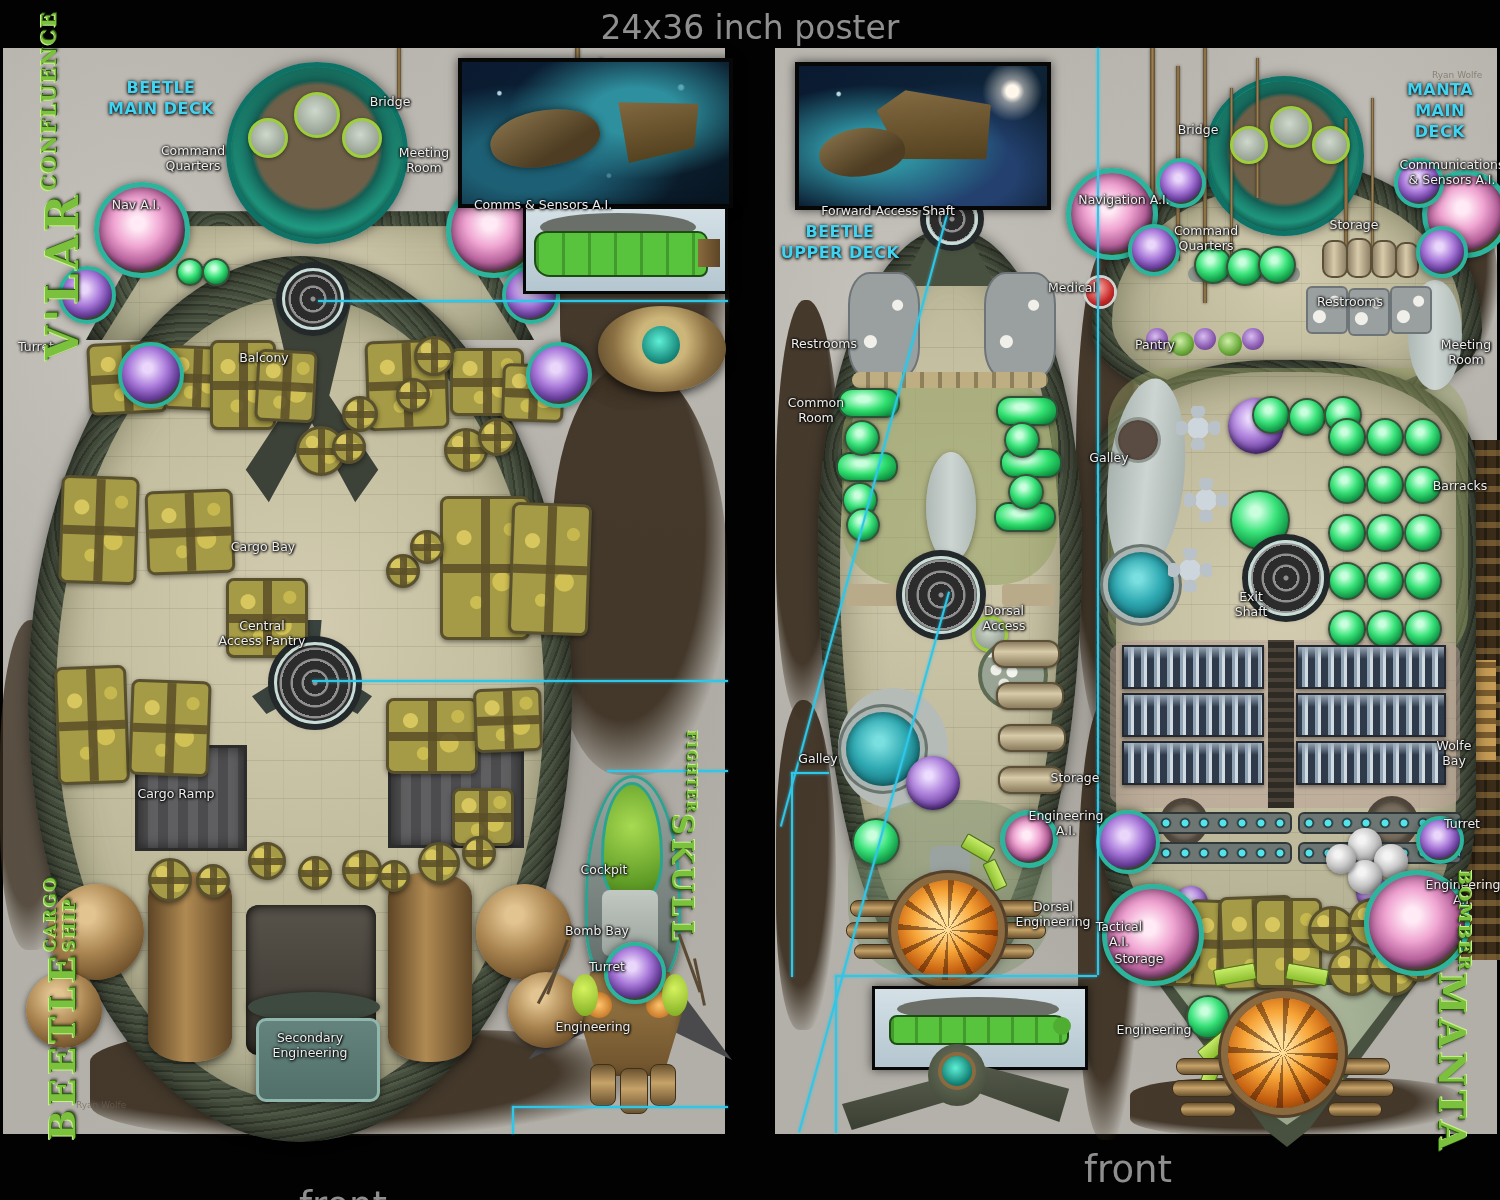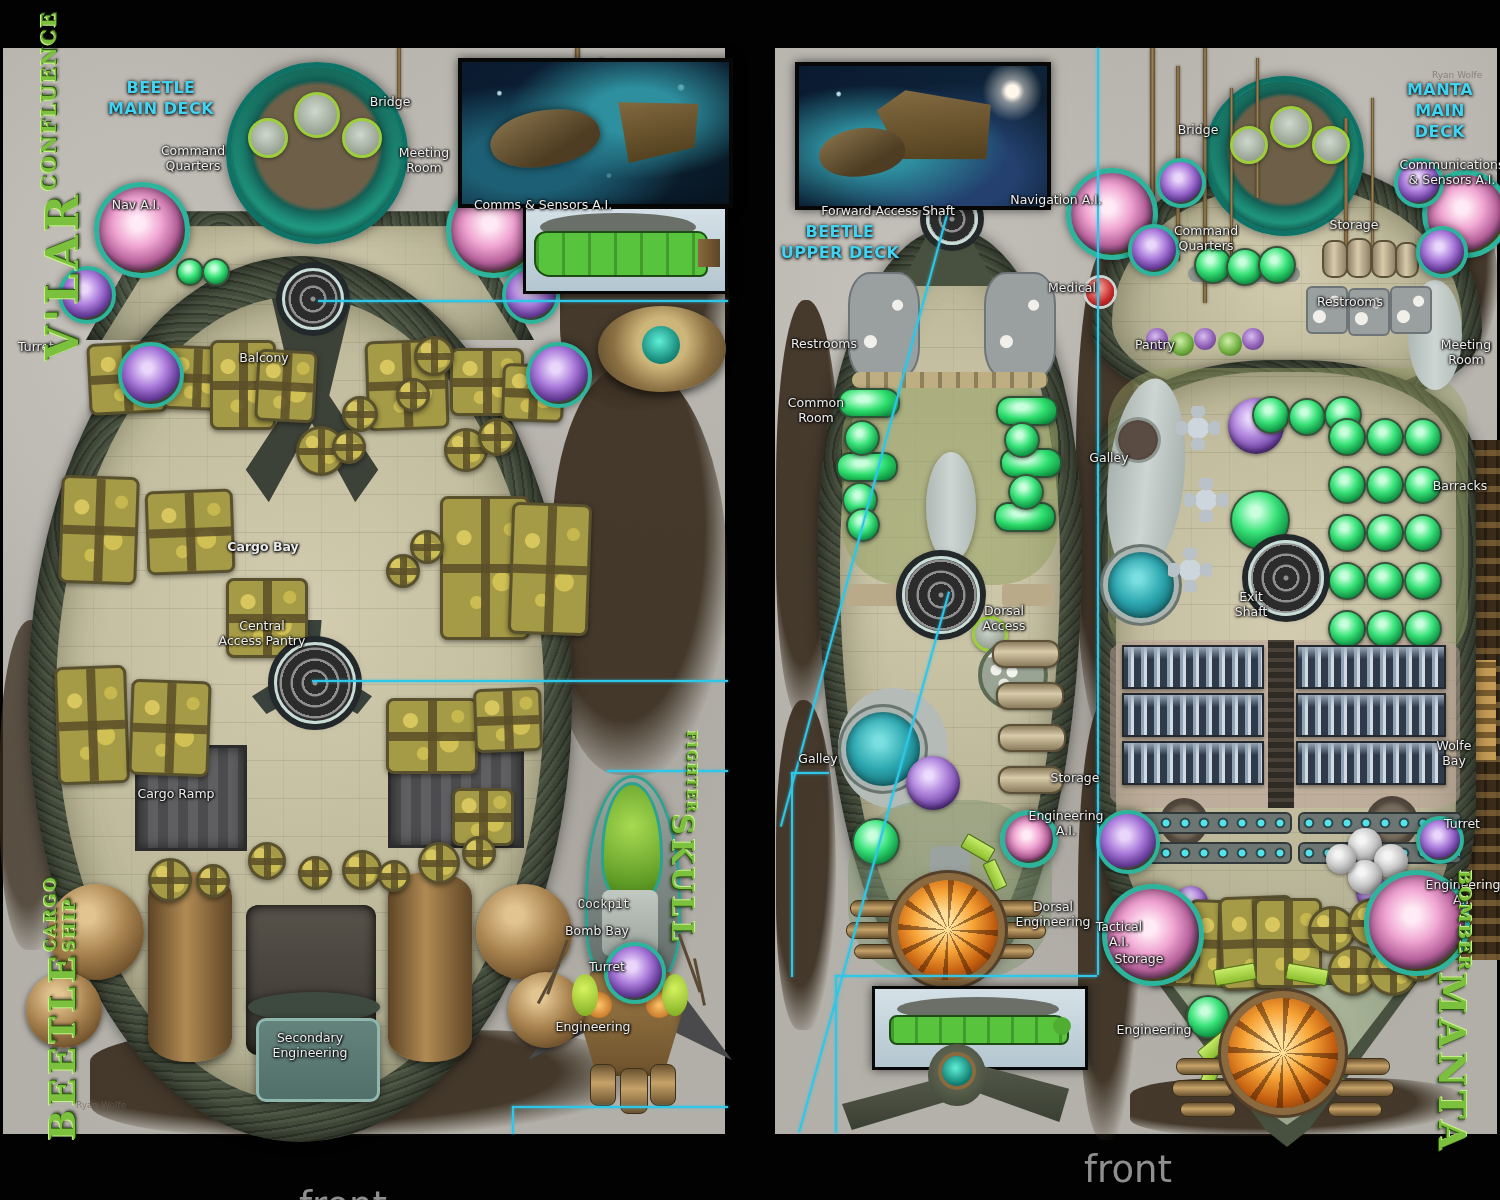--- a/index.html
+++ b/index.html
@@ -131,20 +131,21 @@
   .shiptitle span{display:block;color:#7cc13d;letter-spacing:4px;
         text-shadow:1px 1px 0 #2c5c10, -1px -1px 0 #c8f08a, 2px 2px 3px rgba(0,0,0,.6);}
   .wm{position:absolute;color:rgba(110,100,88,.65);font-size:9px;z-index:45;}
   .caption{position:absolute;color:#8f8f8f;z-index:60;transform:translate(-50%,-50%);}
 </style>
 </head>
 <body>
 
 <div id="canvas">
 
+  <div class="caption" style="left:750px;top:27px;font-size:33px;">24x36 inch poster</div>
 
   <div class="poster" style="left:3px;top:48px;width:722px;height:1086px;"></div>
 
   <div class="roots" style="left:560px;top:195px;width:170px;height:215px;"></div>
   <div class="roots" style="left:552px;top:365px;width:176px;height:410px;"></div>
   <div class="roots" style="left:90px;top:1030px;width:540px;height:106px;border-radius:30%;"></div>
   <div class="roots" style="left:0px;top:620px;width:70px;height:330px;opacity:.75;"></div>
 
   <div class="rim" style="left:86px;top:200px;width:448px;height:140px;border-radius:0;
        clip-path:polygon(0% 100%,16% 8%,84% 8%,100% 100%);"></div>
@@ -536,44 +537,44 @@
     <div class="torp" style="left: 1328px; top: 1102px; width: 52px; height: 13px; z-index: 6;"></div>
     <div class="label room" style="left: 193px; top: 158px;">Command
 Quarters</div>
     <div class="label room" style="left: 390px; top: 102px;">Bridge</div>
     <div class="label room" style="left: 424px; top: 160px;">Meeting
 Room</div>
     <div class="label room" style="left: 136px; top: 205px;">Nav A.I.</div>
     <div class="label room" style="left: 543px; top: 205px;">Comms &amp; Sensors A.I.</div>
     <div class="label room" style="left: 36px; top: 347px;">Turret</div>
     <div class="label room" style="left: 264px; top: 358px;">Balcony</div>
-    <div class="label room" style="left: 263px; top: 547px; font-weight: bold;">Cargo Bay</div>
+    <div class="label room" style="left: 263px; top: 547px;">Cargo Bay</div>
     <div class="label room" style="left: 262px; top: 633px;">Central
 Access Pantry</div>
     <div class="label room" style="left: 176px; top: 794px;">Cargo Ramp</div>
     <div class="label room" style="left: 310px; top: 1045px;">Secondary
 Engineering</div>
-    <div class="label room" style="left: 604px; top: 906px; font-family: Liberation Mono, monospace;">Cockpit</div>
+    <div class="label room" style="left: 604px; top: 870px;">Cockpit</div>
     <div class="label room" style="left: 597px; top: 931px;">Bomb Bay</div>
     <div class="label room" style="left: 607px; top: 967px;">Turret</div>
     <div class="label room" style="left: 593px; top: 1027px;">Engineering</div>
     <div class="label room" style="left: 888px; top: 211px;">Forward Access Shaft</div>
     <div class="label room" style="left: 824px; top: 344px;">Restrooms</div>
     <div class="label room" style="left: 816px; top: 410px;">Common
 Room</div>
     <div class="label room" style="left: 818px; top: 759px;">Galley</div>
     <div class="label room" style="left: 1004px; top: 618px;">Dorsal
 Access</div>
     <div class="label room" style="left: 1075px; top: 778px;">Storage</div>
     <div class="label room" style="left: 1066px; top: 823px;">Engineering
 A.I.</div>
     <div class="label room" style="left: 1053px; top: 914px;">Dorsal
 Engineering</div>
     <div class="label room" style="left: 1198px; top: 130px;">Bridge</div>
-    <div class="label room" style="left: 1056px; top: 200px;">Navigation A.I.</div>
+    <div class="label room" style="left: 1124px; top: 200px;">Navigation A.I.</div>
     <div class="label room" style="left: 1452px; top: 172px;">Communications
 &amp; Sensors A.I.</div>
     <div class="label room" style="left: 1072px; top: 288px;">Medical</div>
     <div class="label room" style="left: 1206px; top: 238px;">Command
 Quarters</div>
     <div class="label room" style="left: 1354px; top: 225px;">Storage</div>
     <div class="label room" style="left: 1350px; top: 302px;">Restrooms</div>
     <div class="label room" style="left: 1155px; top: 345px;">Pantry</div>
     <div class="label room" style="left: 1466px; top: 352px;">Meeting
 Room</div>

